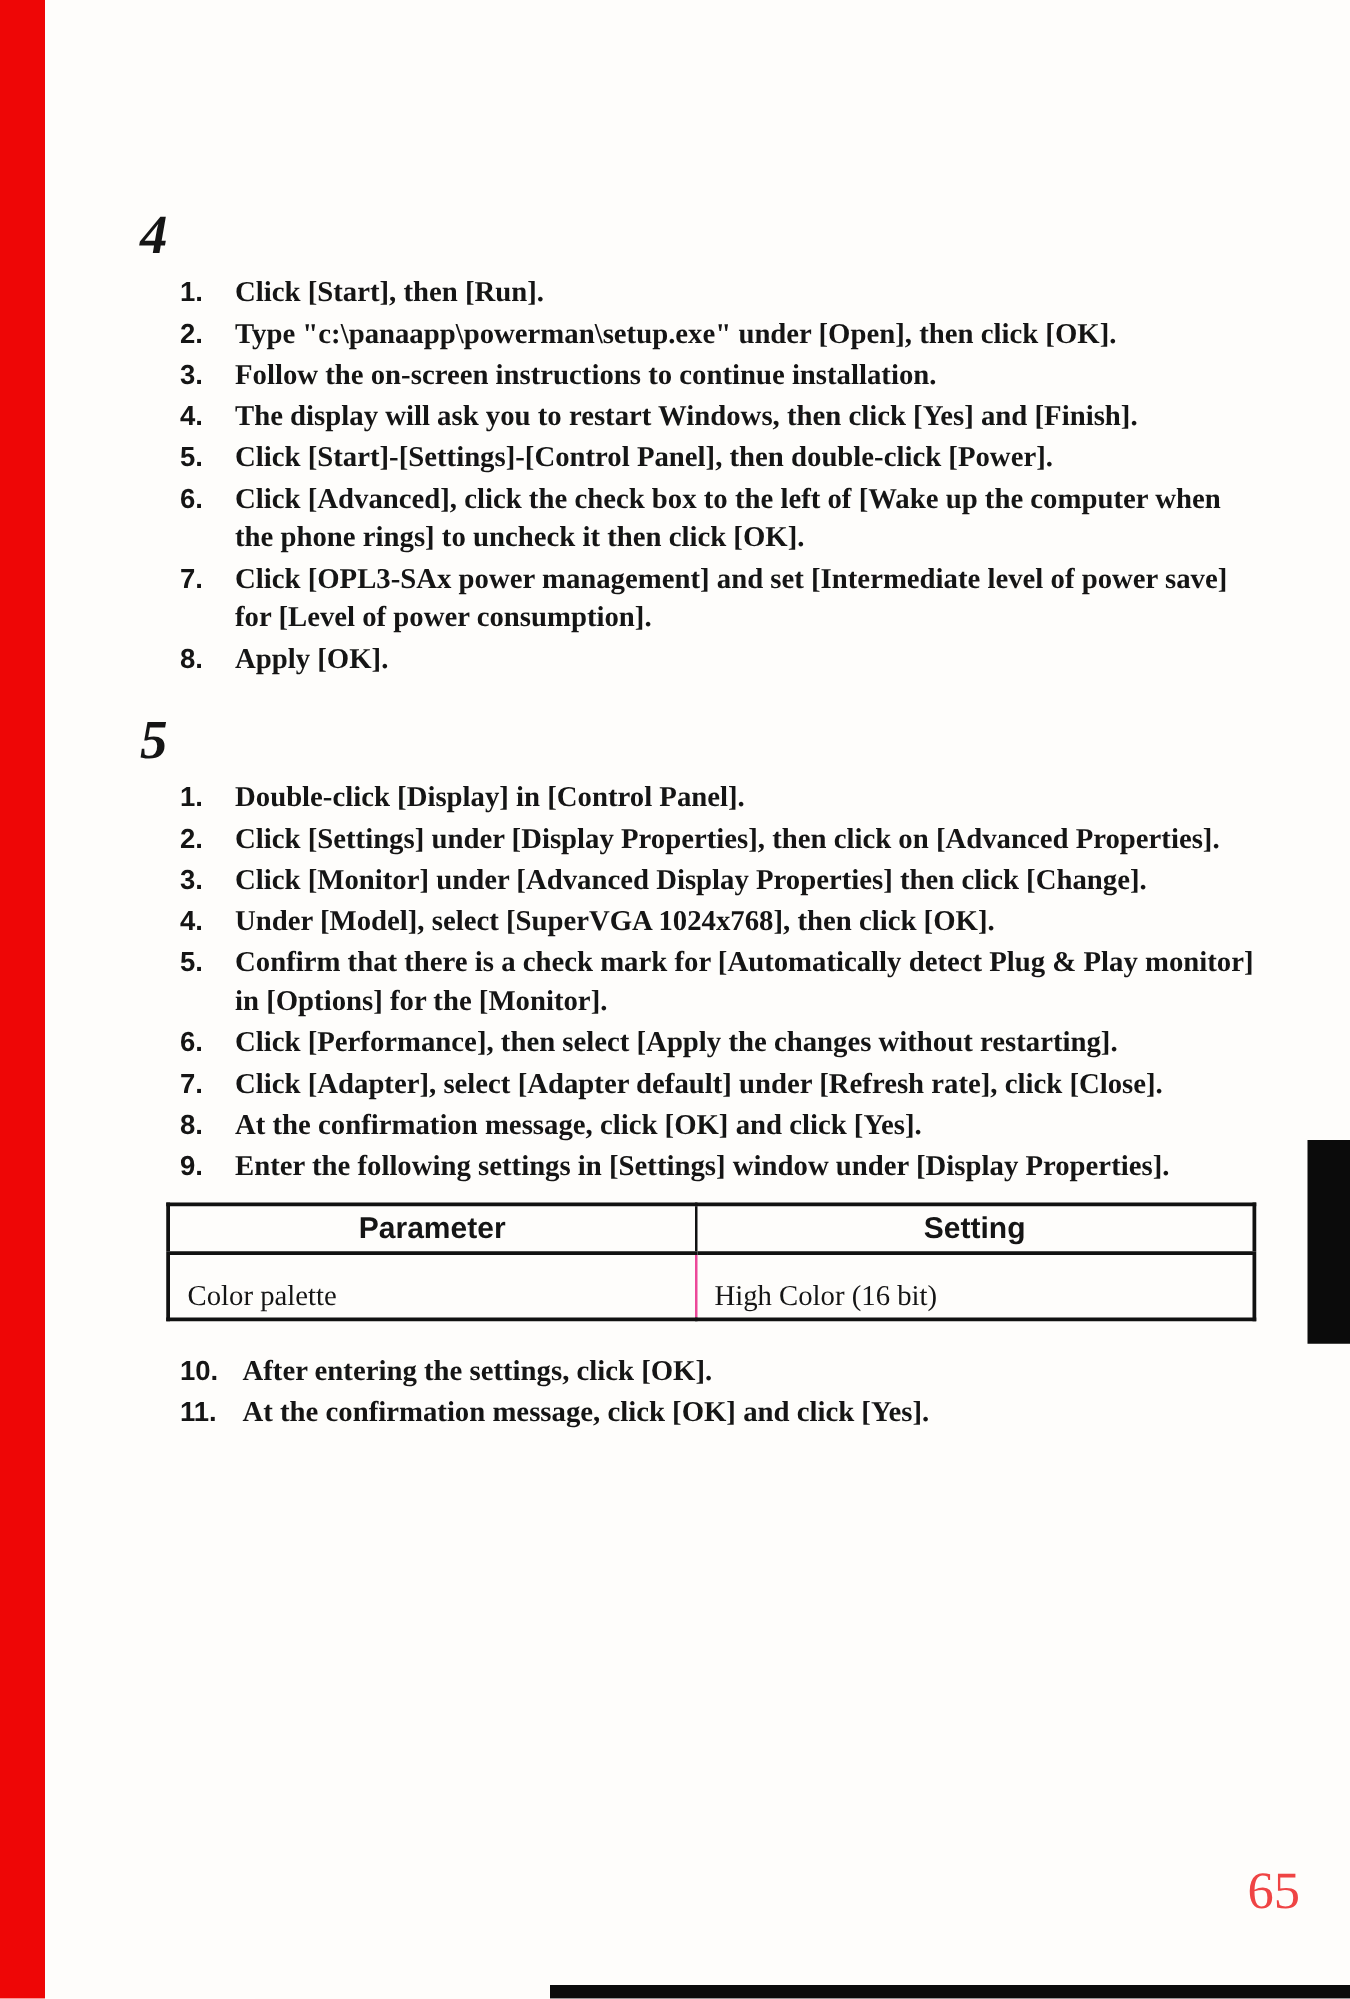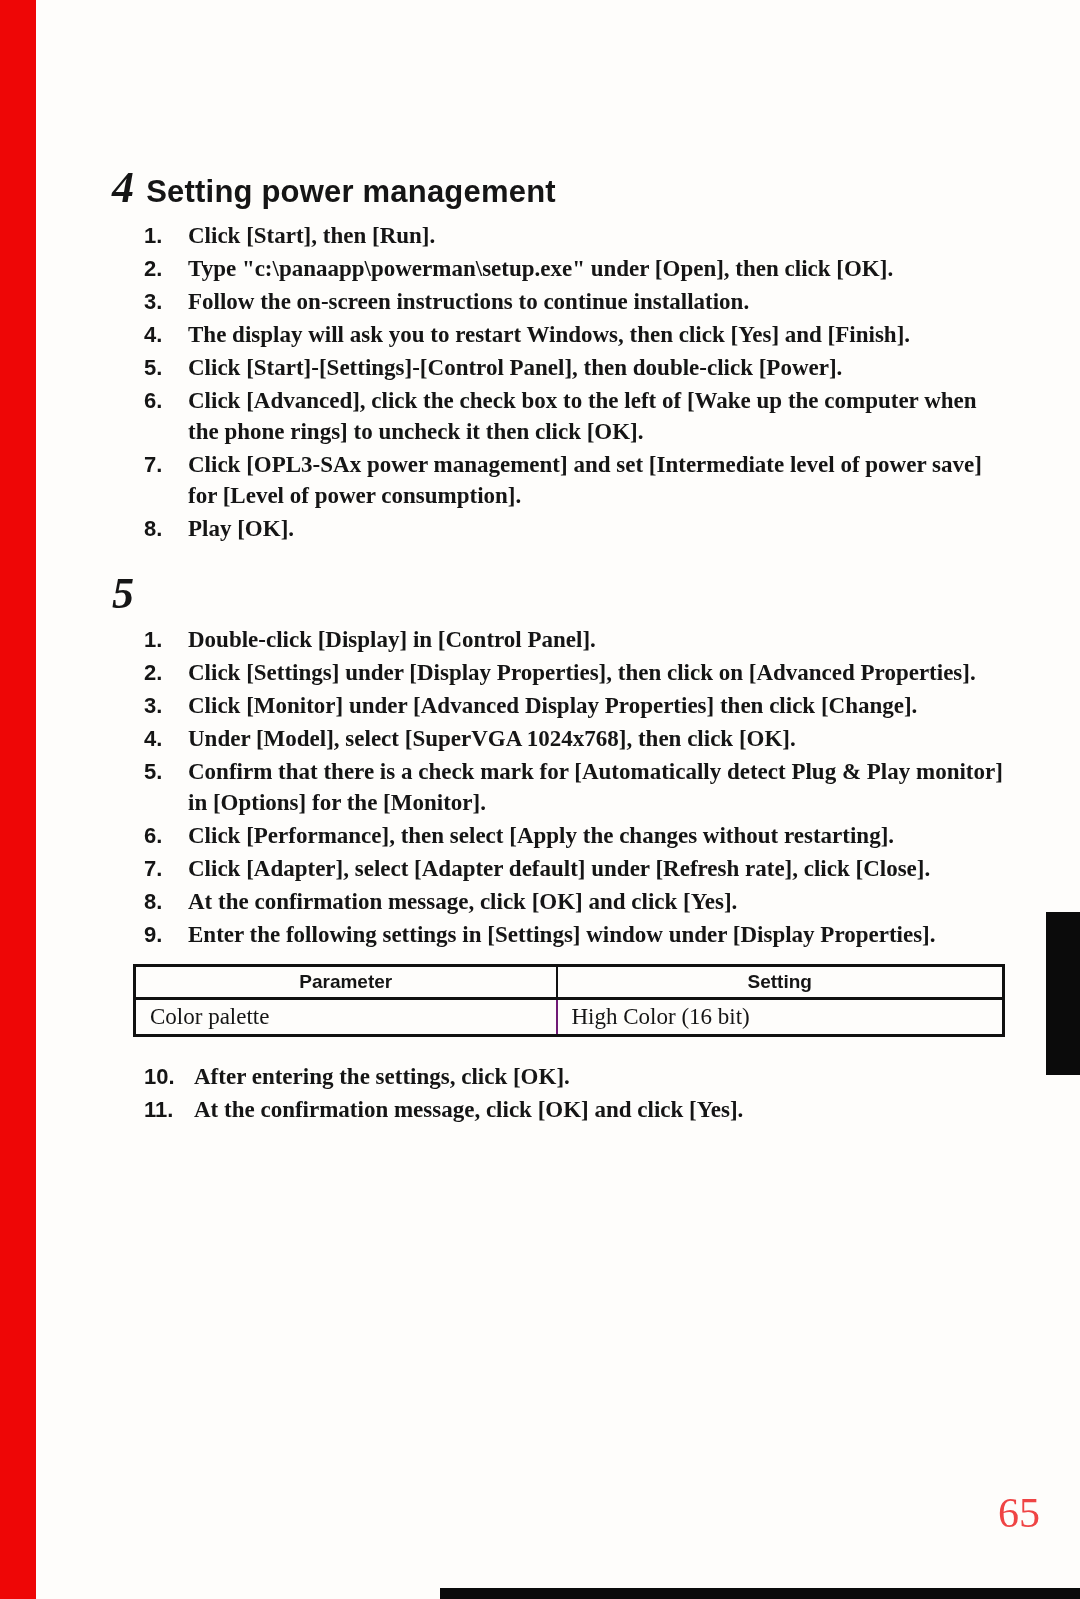--- a/index.html
+++ b/index.html
@@ -58,29 +58,29 @@
   .step-text { flex:1;font-weight:bold; }
   .settings-table {
     border-collapse:collapse;
     margin:14px 0 24px 21px;
     width:872px;
     border:3px solid #111;
     font-size:23px;
   }
   .settings-table th {
     font-family:"Liberation Sans", sans-serif;
-    font-size:19px; font-weight:bold;
+    font-size:24px; font-weight:bold;
     border:2px solid #111;
     border-bottom:3px solid #111;
     padding:4px 6px;
     text-align:center;
   }
   .settings-table td {
-    border:2px solid #701a75;
-    padding:4px 8px 4px 14px;
+    border:2px solid #ec4899;
+    padding:20px 8px 4px 14px;
     height:35px;
   }
   .settings-table .col-param { width:422px; }
   .post { margin-left:32px; margin-bottom:0; }
   .page-number {
     position:absolute;
     right:40px; bottom:62px;
     font-family:"Liberation Serif", serif;
     font-size:42px;
     color:#ef4444;
@@ -91,21 +91,20 @@
 
 <div class="page">
   <div class="red-strip"></div>
   <div class="black-tab"></div>
   <div class="black-bottom"></div>
 
   <div class="content">
 
     <h2 class="section-heading">
       <span class="big-num">4</span>
-      <span>Setting power management</span>
     </h2>
 
     <ol class="steps">
       <li class="step">
         <span class="step-num">1.</span>
         <span class="step-text">Click [Start], then [Run].</span>
       </li>
       <li class="step">
         <span class="step-num">2.</span>
         <span class="step-text">Type "c:\panaapp\powerman\setup.exe" under [Open], then click [OK].</span>
@@ -125,21 +124,21 @@
       <li class="step">
         <span class="step-num">6.</span>
         <span class="step-text">Click [Advanced], click the check box to the left of [Wake up the computer when the phone rings] to uncheck it then click [OK].</span>
       </li>
       <li class="step">
         <span class="step-num">7.</span>
         <span class="step-text">Click [OPL3-SAx power management] and set [Intermediate level of power save] for [Level of power consumption].</span>
       </li>
       <li class="step">
         <span class="step-num">8.</span>
-        <span class="step-text">Play [OK].</span>
+        <span class="step-text">Apply [OK].</span>
       </li>
     </ol>
 
     <h2 class="section-heading">
       <span class="big-num">5</span>
     </h2>
 
     <ol class="steps" style="margin-bottom:0;">
       <li class="step">
         <span class="step-num">1.</span>

